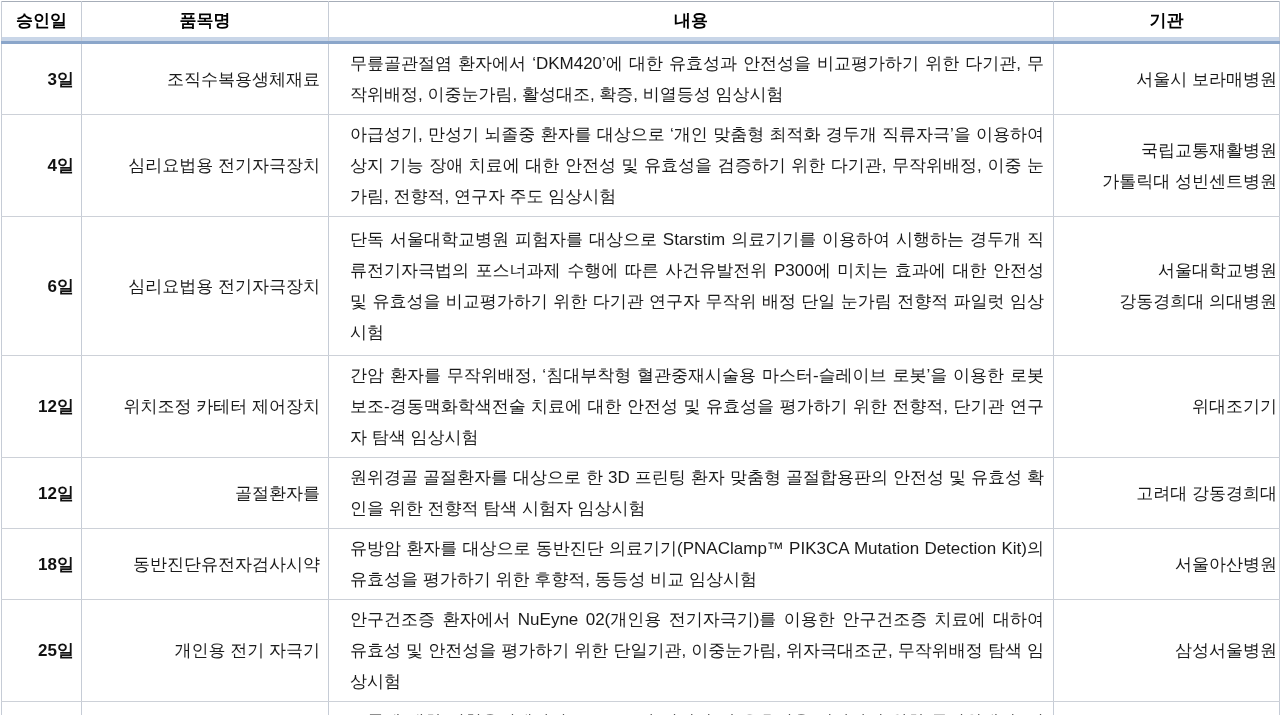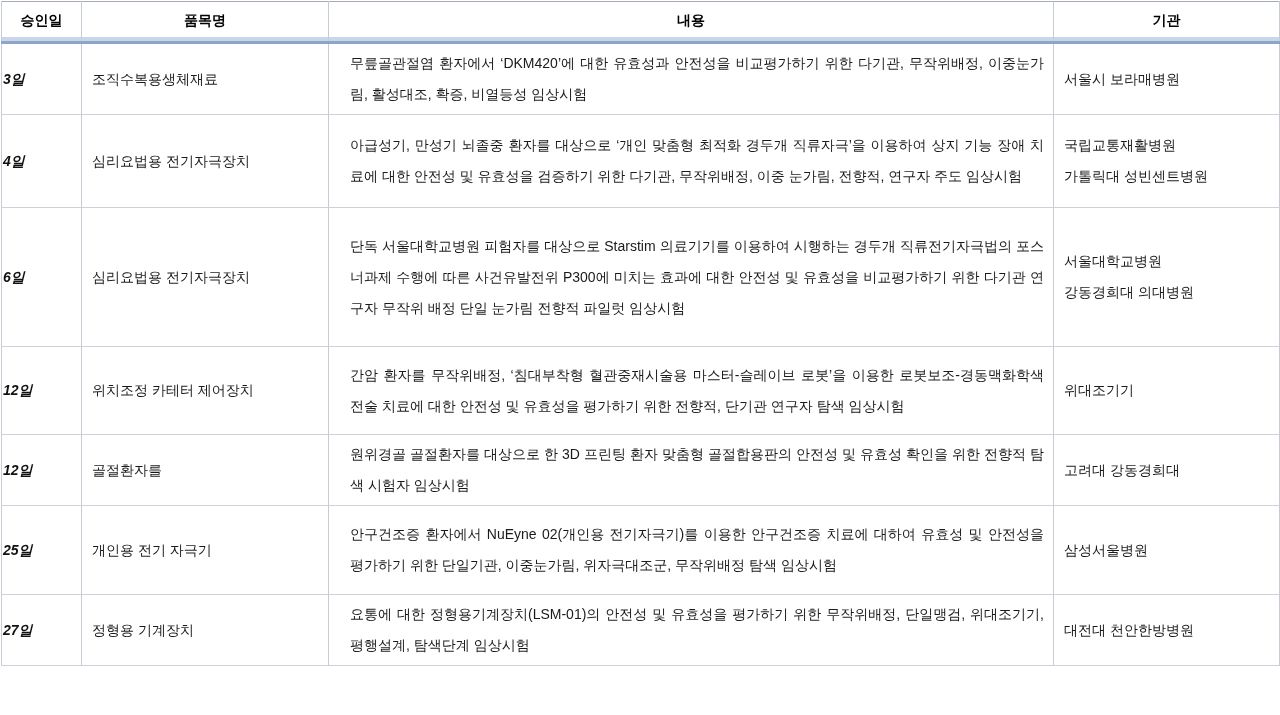--- a/index.html
+++ b/index.html
@@ -28,55 +28,55 @@
   col.c-date { width: 80px; }
   col.c-item { width: 247px; }
   col.c-content { width: 725px; }
   col.c-org { width: 226px; }
 
   th, td {
     border-left: 1px solid #c6ccd6;
     border-right: 1px solid #c6ccd6;
     vertical-align: middle;
     color: #1a1a1a;
-    font-size: 14px;
+    font-size: 17px;
   }
   thead th {
     height: 33px;
     font-weight: bold;
     text-align: center;
     color: #000000;
     border-bottom: 3px solid #8ba6ca;
     box-shadow: inset 0 -4px 0 #c9d6e8;
     background: #ffffff;
     padding: 2px 0 4px 0;
   }
   tbody td {
     border-top: 1px solid #cdd1d8;
     border-bottom: 1px solid #cdd1d8;
     line-height: 31px;
   }
   td.cell-date {
-    padding-right: 17px;
+    text-align: right;
+    padding-right: 7px;
     font-weight: bold;
     color: #111;
-    font-style: italic;
   }
   td.cell-item {
-    text-align: left;
+    text-align: right;
     padding: 4px 8px 4px 10px;
     word-break: break-all;
   }
   td.cell-content {
     text-align: justify;
     padding: 4px 9px 4px 21px;
   }
   td.cell-org {
-    text-align: left;
-    padding: 4px 24px 4px 10px;
+    text-align: right;
+    padding: 4px 2px 4px 10px;
     white-space: pre-line;
   }
 </style>
 </head>
 <body>
 
 <div class="page">
   <table class="approval-table">
     <colgroup>
       <col class="c-date">
@@ -123,20 +123,26 @@
     <td class="cell-org">위대조기기</td>
   </tr>
 
   <tr style="height: 63px;">
     <td class="cell-date">12일</td>
     <td class="cell-item">골절환자를</td>
     <td class="cell-content">원위경골 골절환자를 대상으로 한 3D 프린팅 환자 맞춤형 골절합용판의 안전성 및 유효성 확인을 위한 전향적 탐색 시험자 임상시험</td>
     <td class="cell-org">고려대 강동경희대</td>
   </tr>
 
+  <tr style="height: 67px;">
+    <td class="cell-date">18일</td>
+    <td class="cell-item">동반진단유전자검사시약</td>
+    <td class="cell-content">유방암 환자를 대상으로 동반진단 의료기기(PNAClamp™ PIK3CA Mutation Detection Kit)의 유효성을 평가하기 위한 후향적, 동등성 비교 임상시험</td>
+    <td class="cell-org">서울아산병원</td>
+  </tr>
 
   <tr style="height: 89px;">
     <td class="cell-date">25일</td>
     <td class="cell-item">개인용 전기 자극기</td>
     <td class="cell-content">안구건조증 환자에서 NuEyne 02(개인용 전기자극기)를 이용한 안구건조증 치료에 대하여 유효성 및 안전성을 평가하기 위한 단일기관, 이중눈가림, 위자극대조군, 무작위배정 탐색 임상시험</td>
     <td class="cell-org">삼성서울병원</td>
   </tr>
 
   <tr style="height: 67px;">
     <td class="cell-date">27일</td>

